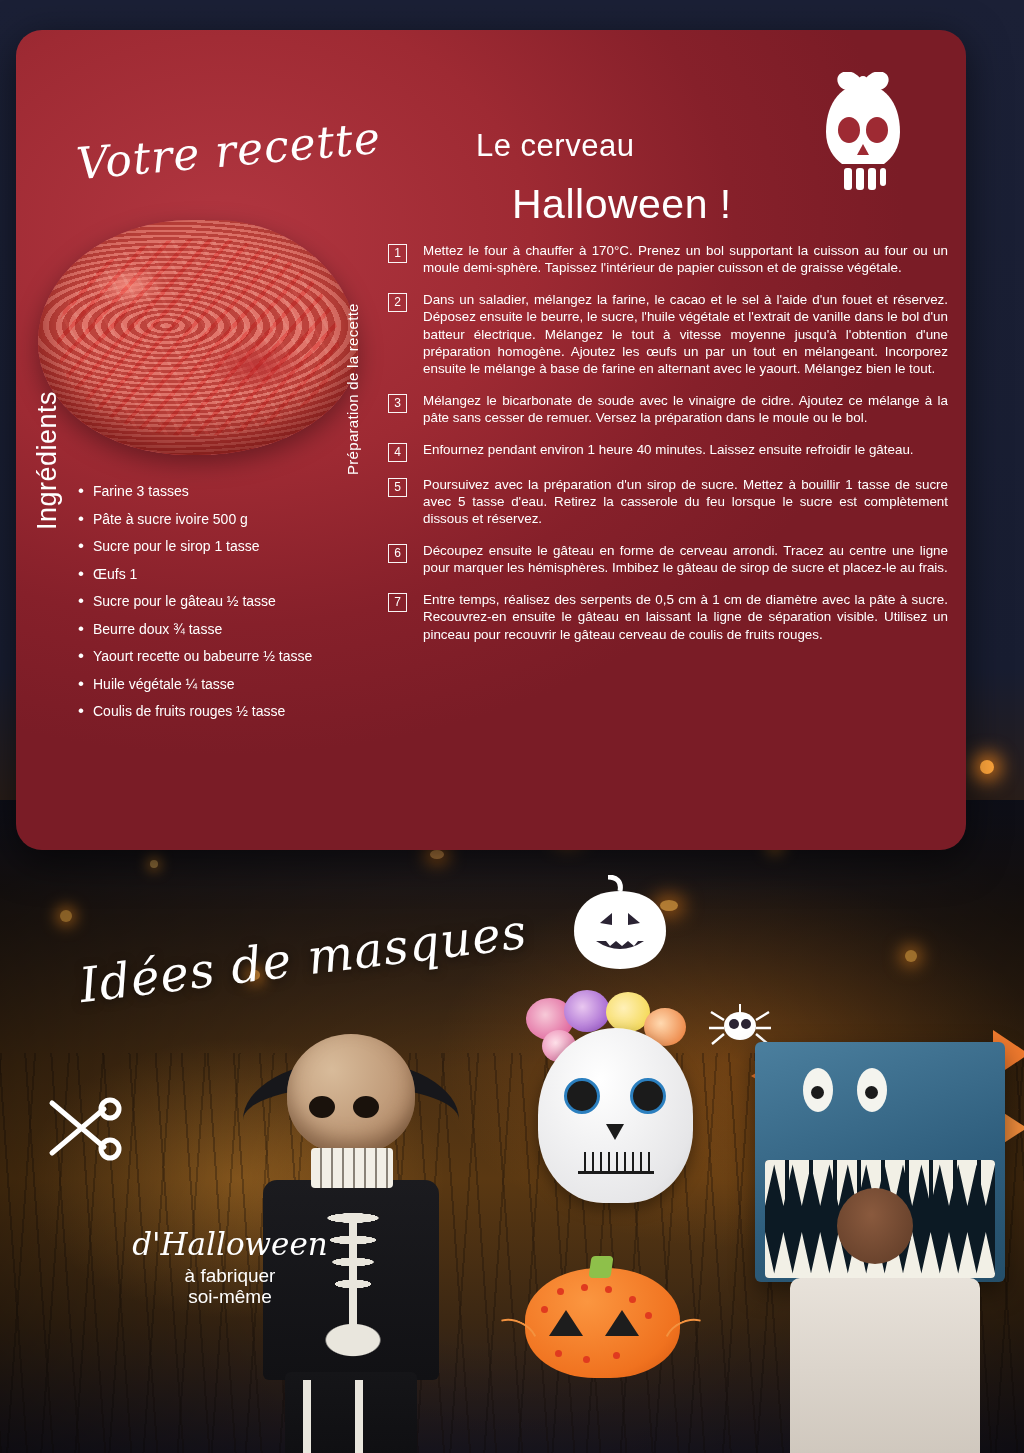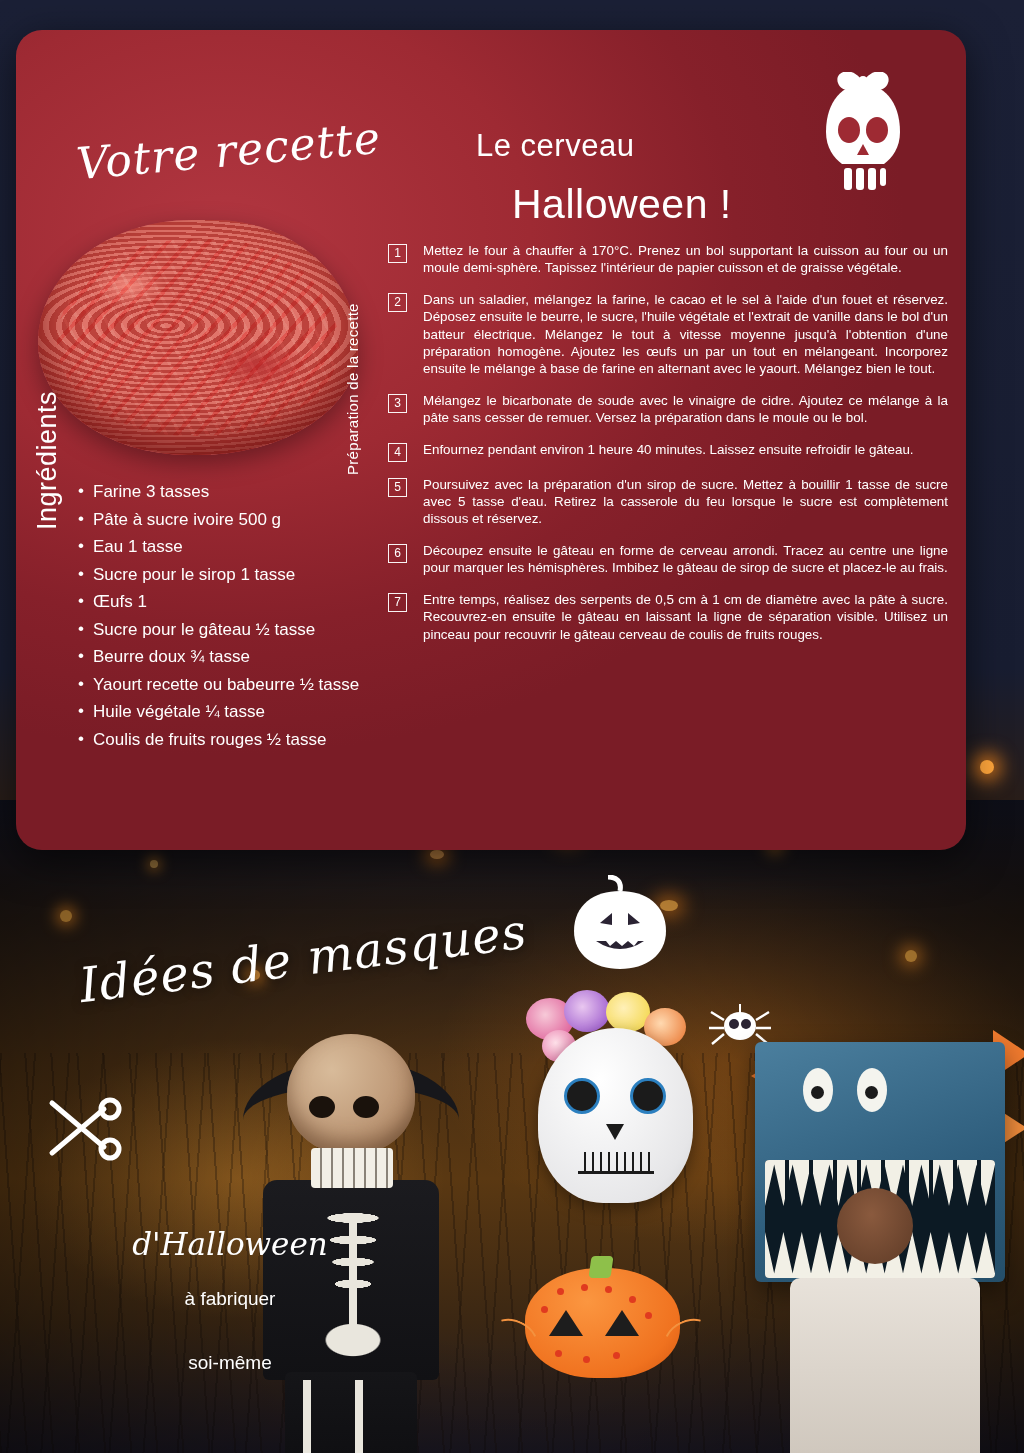--- a/index.html
+++ b/index.html
@@ -89,21 +89,21 @@
 
   
   .ingredients-label {
     position:absolute; left:16px; top:500px;
     color:#fff; font-size:27px; letter-spacing:.5px;
     transform: rotate(-90deg); transform-origin: left top;
     white-space: nowrap;
   }
   .ingredients-list {
     position:absolute; left:62px; top:448px; width:330px;
-    color:#ffffff; font-size:17px; line-height: 27.5px;
+    color:#ffffff; font-size:14px; line-height: 27.5px;
     list-style: none;
   }
   .ingredients-list li { position:relative; padding-left:15px; }
   .ingredients-list li::before{
     content:"•"; position:absolute; left:0; top:-1px; font-size:17px;
   }
 
   
   .steps-label {
     position:absolute; left:328px; top:445px;
@@ -136,22 +136,22 @@
   .pumpkin-deco { position:absolute; left:560px; top:875px; }
   .spider-deco  { position:absolute; left:705px; top:1000px; }
   .scissors-deco{ position:absolute; left:42px; top:1095px; }
 
   .masques-text {
     position:absolute; left:120px; top:1225px; width:220px;
     color:#ffffff; text-align:center; line-height:1.15;
   }
   .masques-text .m1 { font-size:33px; letter-spacing:.5px; }
   .masques-text .m2 { font-family:"DejaVu Serif", serif; font-style:italic; font-size:31px; margin-top:2px;}
-  .masques-text .m3 { font-size:19px; margin-top:25px; }
-  .masques-text .m4 { font-size:19px;margin-top:43px; }
+  .masques-text .m3 { font-size:19px; margin-top:2px; }
+  .masques-text .m4 { font-size:19px; }
 
   
   .kid-skull {
     position:absolute; left:245px; top:1020px; width:215px; height:433px;
   }
   .kid-skull .head {
     position:absolute; left:42px; top:14px; width:128px; height:120px;
     border-radius:50% 50% 46% 46%;
     background: radial-gradient(ellipse at 35% 30%, #d8bb9a, #b99270 70%, #8d6b4c 100%);
     box-shadow: inset 0 -12px 20px rgba(80,50,28,.5);
@@ -335,21 +335,20 @@
       </svg>
     </div>
 
     <div class="brain"></div>
 
     <div class="ingredients-label">Ingrédients</div>
 
     <ul class="ingredients-list">
       <li>Farine  3 tasses</li>
       <li>Pâte à sucre ivoire  500 g</li>
-      <li>Eau  1 tasse</li>
       <li>Sucre pour le sirop  1 tasse</li>
       <li>Œufs  1</li>
       <li>Sucre pour le gâteau  ½ tasse</li>
       <li>Beurre doux  ¾ tasse</li>
       <li>Yaourt recette ou babeurre  ½ tasse</li>
       <li>Huile végétale  ¼ tasse</li>
       <li>Coulis de fruits rouges  ½ tasse</li>
     </ul>
 
     <div class="steps-label">Préparation de la recette</div>

